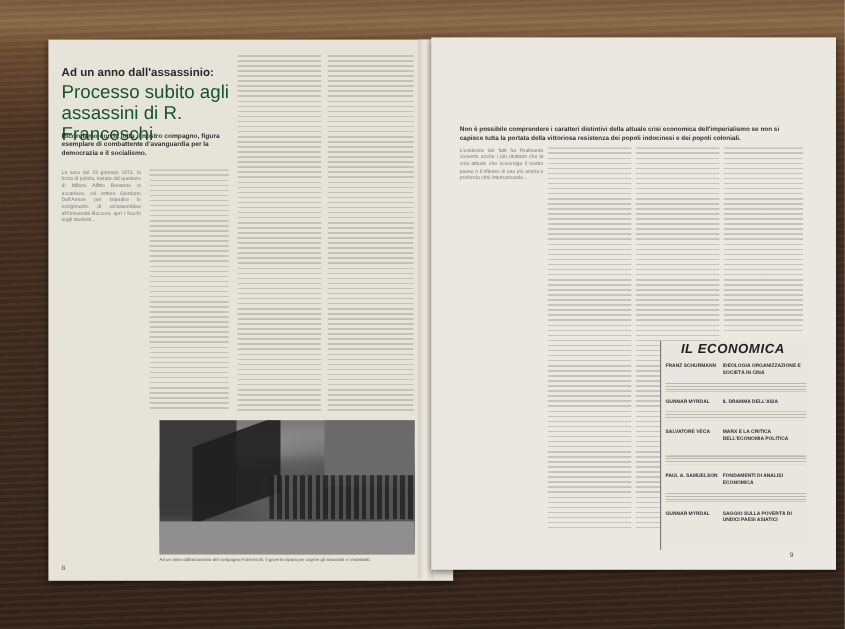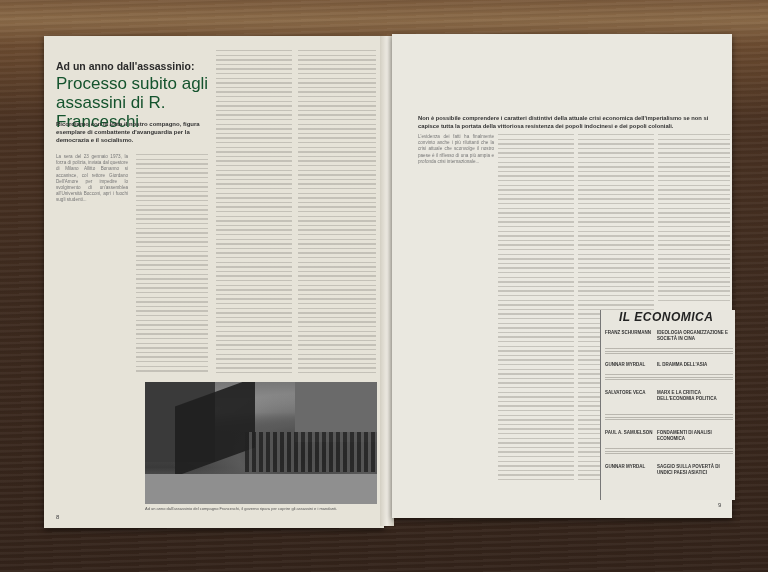--- a/index.html
+++ b/index.html
@@ -6,21 +6,21 @@
   body {
     width:768px; height:572px; overflow:hidden; position:relative;
     background: linear-gradient(180deg, #7a5a3c 0px, #8a6a48 20px, #6b4b30 45px, #4a3222 120px, #3d2a1e 300px, #33231a 572px);
     font-family: "Liberation Sans", sans-serif;
   }
   .wood-grain {
     position:absolute; inset:0;
     background: repeating-linear-gradient(178deg, rgba(255,255,255,0.04) 0px, rgba(255,255,255,0.04) 2px, rgba(0,0,0,0.05) 3px, rgba(0,0,0,0) 6px);
   }
   .page {
-    position:absolute; background:#e9e6dc; box-shadow: 0 2px 6px rgba(0,0,0,0.5);
+    position:absolute; background:#e9e6dc; box-shadow: 0 2px 6px rgba(0,0,0,0.5); padding-left: 28px;
   }
   .page-left { left:44px; top:36px; width:340px; height:492px; background:#e6e3d8; }
   .page-right { left:392px; top:34px; width:340px; height:484px; background:#eae8e0; }
   .gutter {
     position:absolute; left:380px; top:36px; width:14px; height:490px;
     background: linear-gradient(90deg, #d3cfc3, #efece4 50%, #d0ccbf);
   }
   .kicker { position:absolute; left:12px; top:24px; font-size:10.5px; font-weight:bold; color:#2a2a2a; }
   .headline-left { position:absolute; left:12px; top:38px; width:170px; font-size:17px; line-height:19px; color:#14532d; font-weight:normal; }
   .lead-left { position:absolute; left:12px; top:84px; width:160px; font-size:6px; line-height:8px; font-weight:bold; color:#333; }

